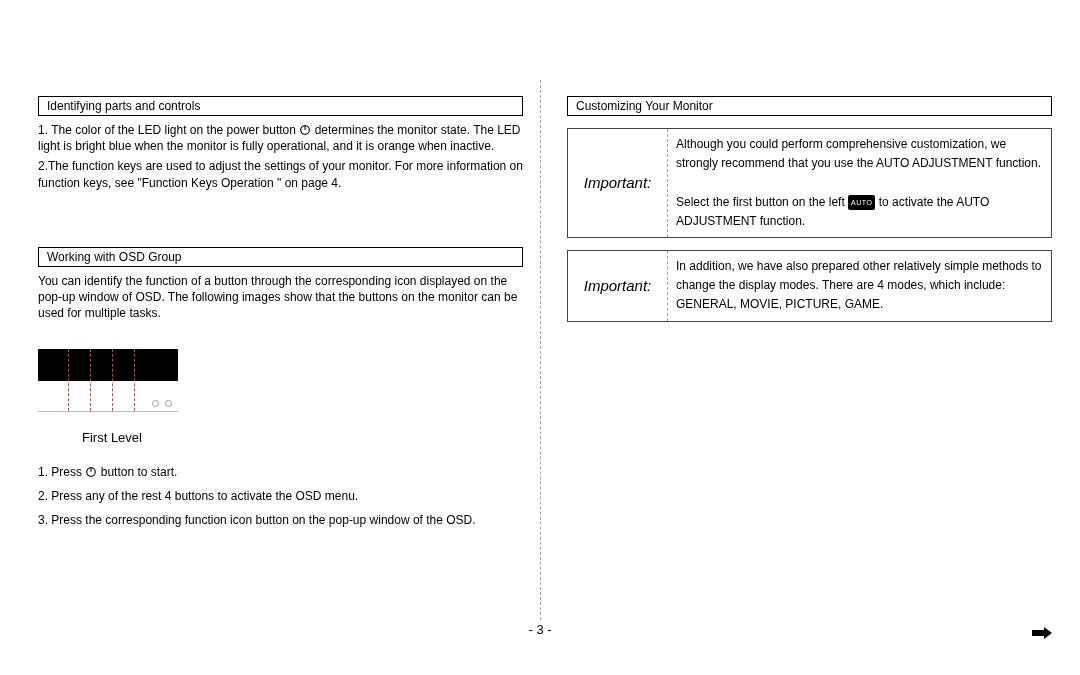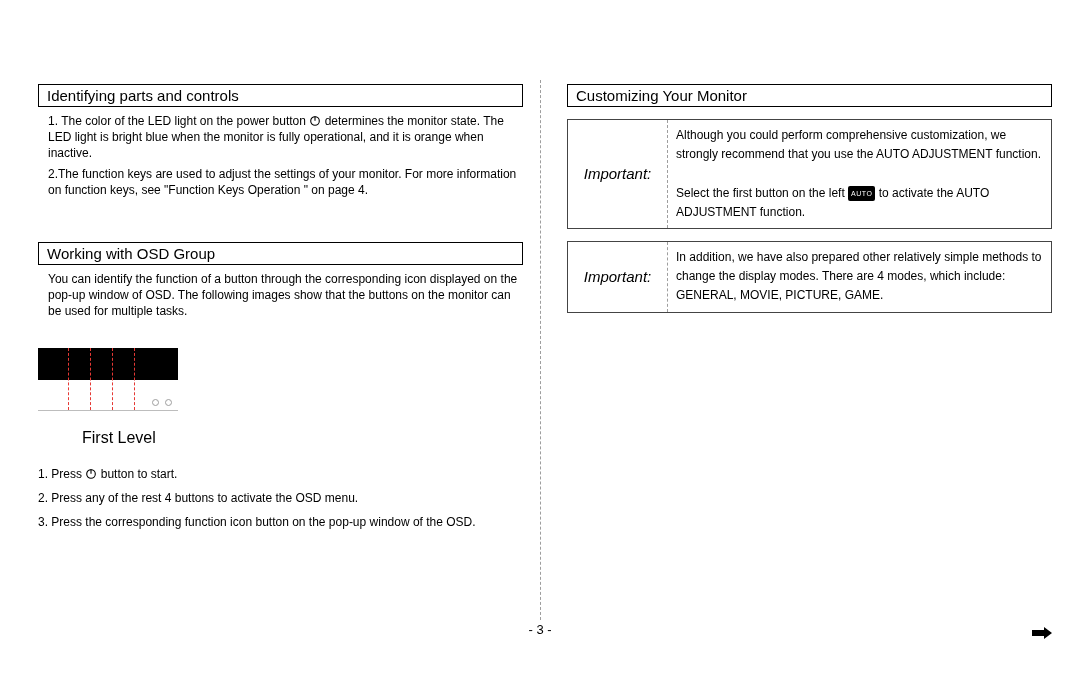--- a/index.html
+++ b/index.html
@@ -31,30 +31,30 @@
     position: absolute;
     left: 540px;
     top: 80px;
     bottom: 55px;
     border-left: 1px dashed #9e9e9e;
   }
 
   .section-title {
     border: 1px solid #000;
     padding: 2px 8px;
-    font-size: 15px;
+    font-size: 12px;
     font-weight: 400;
-    margin: 4px 0 6px 0;
+    margin: 16px 0 6px 0;
   }
 
   .body-text {
     font-size: 12px;
     line-height: 1.35;
   }
-  .para { margin: 0 0 4px 10px; }
+  .para { margin: 0 0 4px 0; }
 
   .power-icon {
     display: inline-block;
     vertical-align: -2px;
   }
   .power-icon svg { display: block; }
 
   .osd-fig {
     margin: 28px 0 14px 0;
   }
@@ -89,21 +89,21 @@
     bottom: 4px;
     display: flex;
     gap: 6px;
   }
   .smalldots span {
     width: 5px; height: 5px;
     border: 1px solid #9e9e9e;
     border-radius: 50%;
   }
   .osd-caption {
-    font-size: 16px;
+    font-size: 13px;
     margin: 18px 0 20px 44px;
   }
 
   .steps { font-size: 12px; }
   .steps div { margin: 10px 0; }
 
   .important-box {
     border: 1px solid #444;
     margin: 12px 0 8px 0;
     display: flex;

